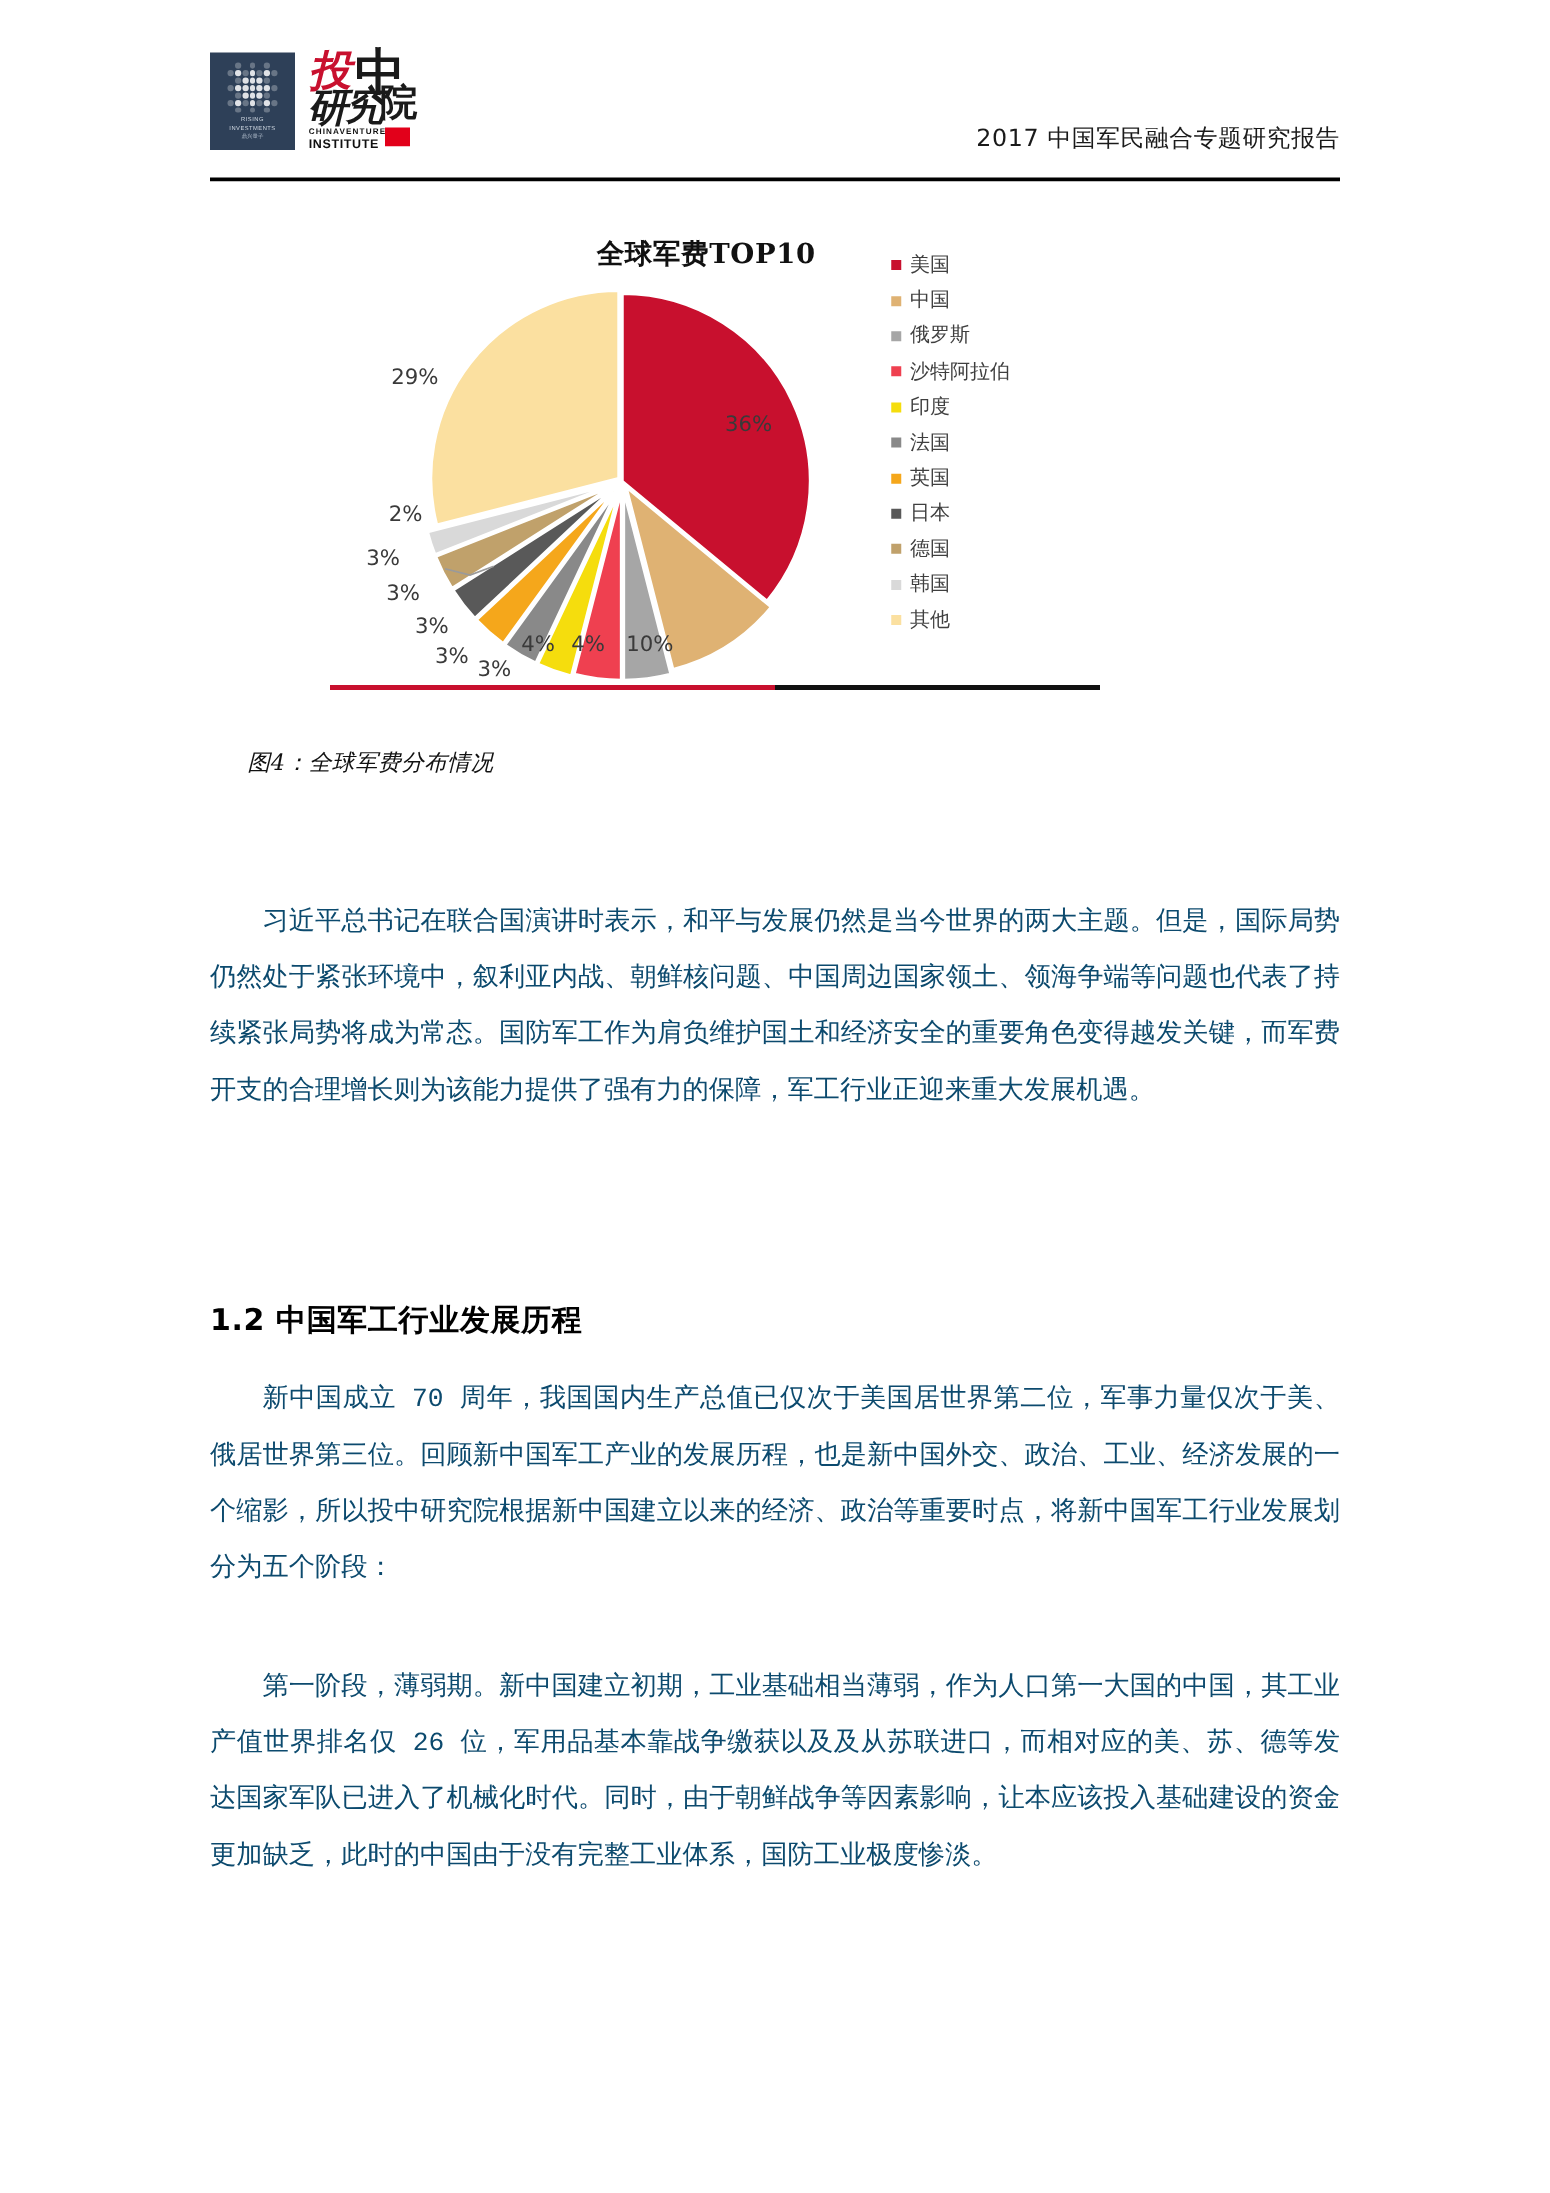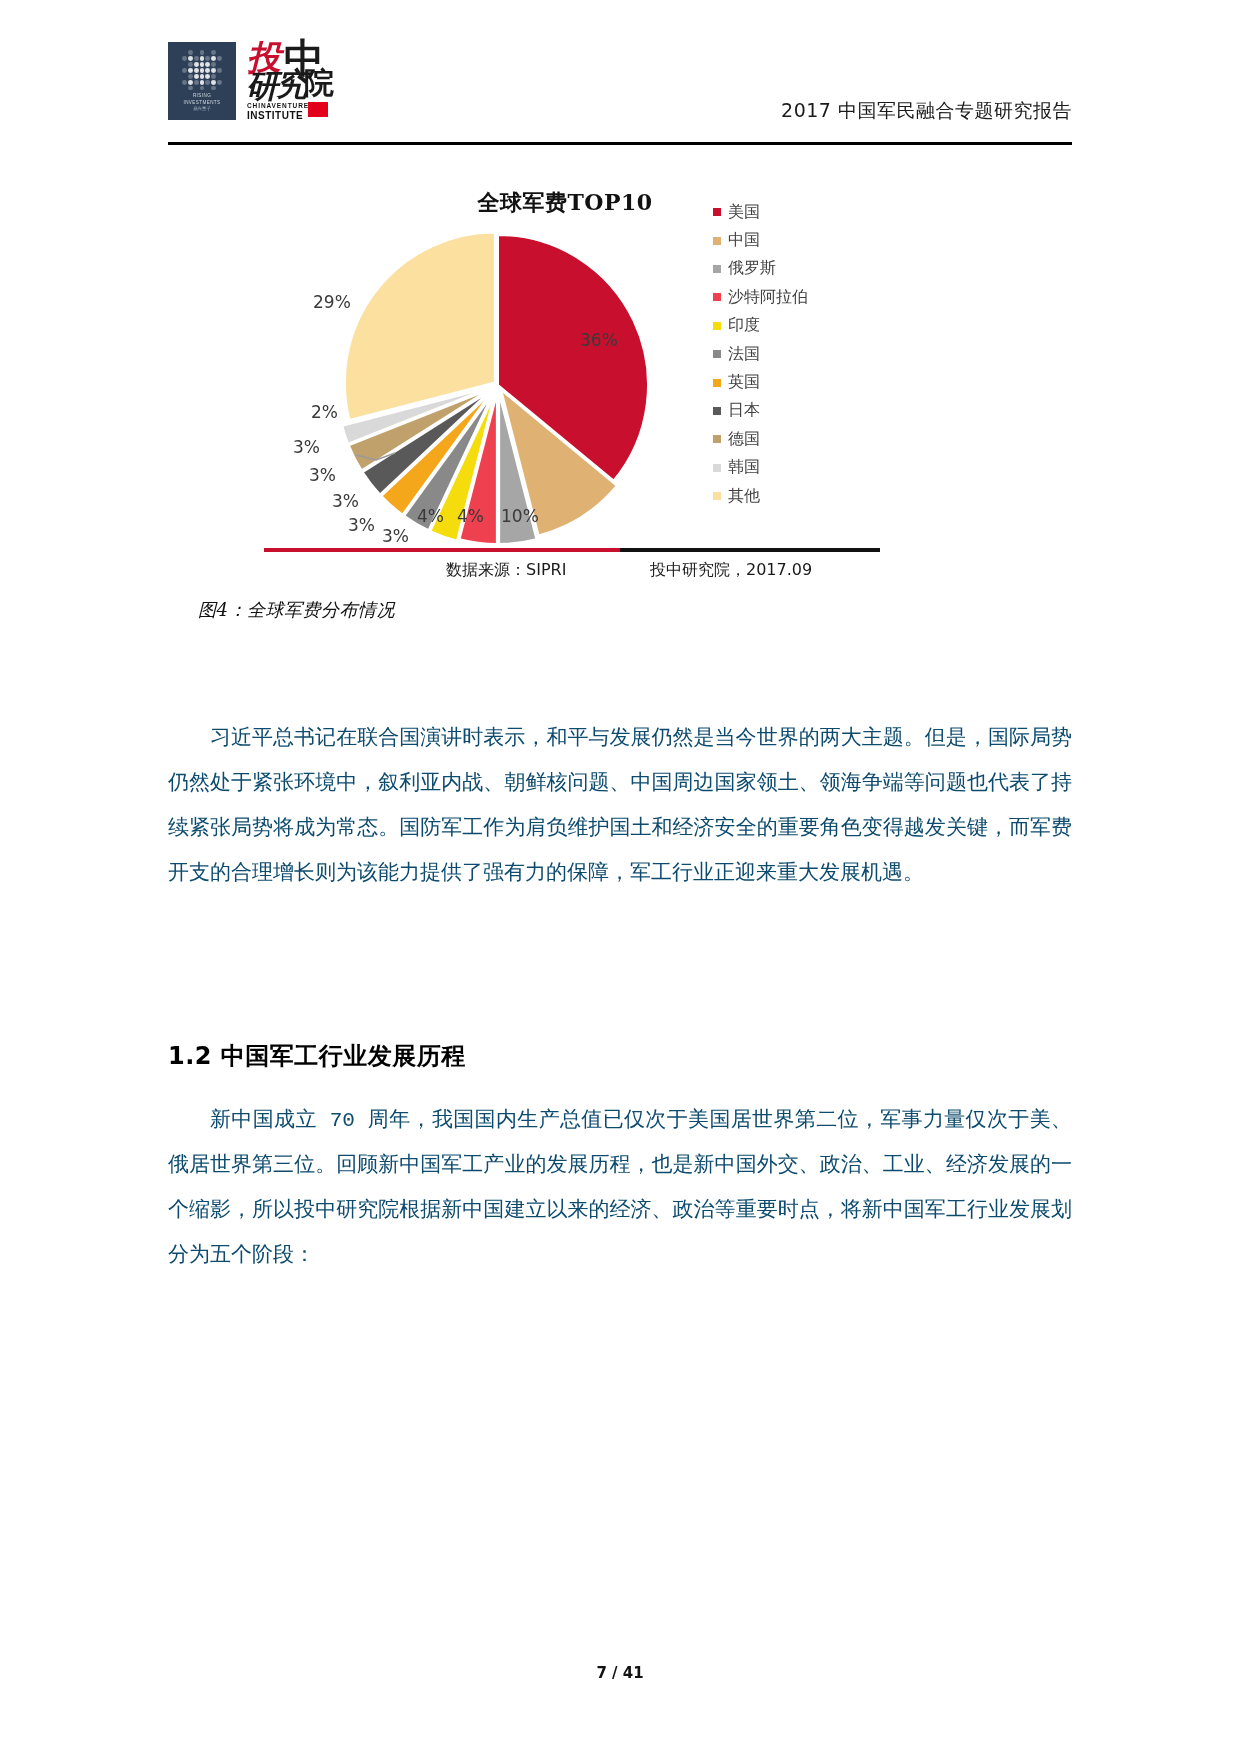--- a/index.html
+++ b/index.html
@@ -428,33 +428,31 @@
         <div class="legend-row">
           <span class="legend-swatch" style="background: rgb(251, 224, 160);"></span>
           <span class="legend-label">其他</span>
         </div>
       </div>
   </div>
 
   <div class="source-bar">
     <div class="dark"></div>
   </div>
-  <div class="source-row">
-    <span class="source-left">数据来源：SIPRI</span>
-    <span class="source-right">投中研究院，2017.09</span>
-  </div>
 
   <div class="fig-caption">图4：全球军费分布情况</div>
 
   <div class="body-block" style="top:716px;">
     <p>习近平总书记在联合国演讲时表示，和平与发展仍然是当今世界的两大主题。但是，国际局势仍然处于紧张环境中，叙利亚内战、朝鲜核问题、中国周边国家领土、领海争端等问题也代表了持续紧张局势将成为常态。国防军工作为肩负维护国土和经济安全的重要角色变得越发关键，而军费开支的合理增长则为该能力提供了强有力的保障，军工行业正迎来重大发展机遇。</p>
   </div>
 
   <div class="sec-heading" style="top:1040px;text-align:right;">1.2 中国军工行业发展历程</div>
 
   <div class="body-block" style="top:1098px;">
     <p>新中国成立 70 周年，我国国内生产总值已仅次于美国居世界第二位，军事力量仅次于美、俄居世界第三位。回顾新中国军工产业的发展历程，也是新中国外交、政治、工业、经济发展的一个缩影，所以投中研究院根据新中国建立以来的经济、政治等重要时点，将新中国军工行业发展划分为五个阶段：</p>
   </div>
 
-
-  <div class="page-num">7 / 41</div>
+  <div class="body-block" style="top:1328px;">
+    <p>第一阶段，薄弱期。新中国建立初期，工业基础相当薄弱，作为人口第一大国的中国，其工业产值世界排名仅 26 位，军用品基本靠战争缴获以及及从苏联进口，而相对应的美、苏、德等发达国家军队已进入了机械化时代。同时，由于朝鲜战争等因素影响，让本应该投入基础建设的资金更加缺乏，此时的中国由于没有完整工业体系，国防工业极度惨淡。</p>
+  </div>
+
 
 </div>
 
 </body></html>

